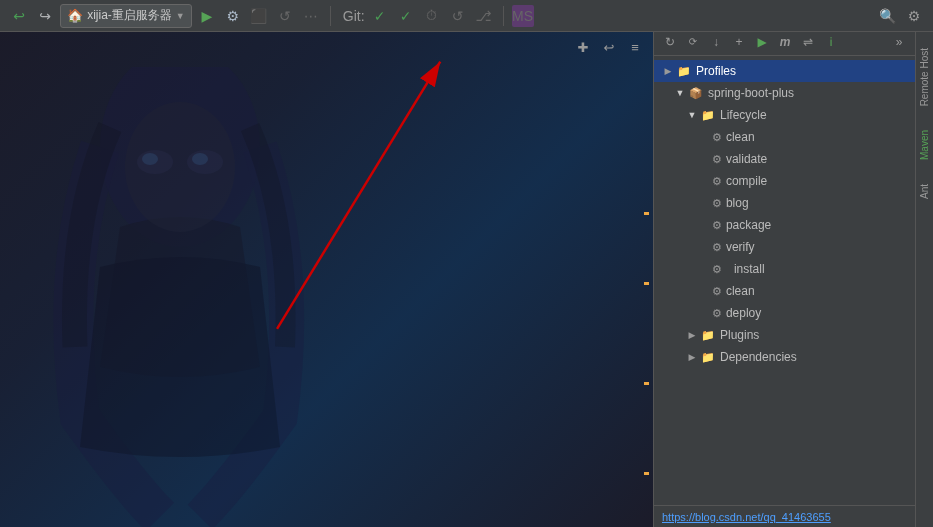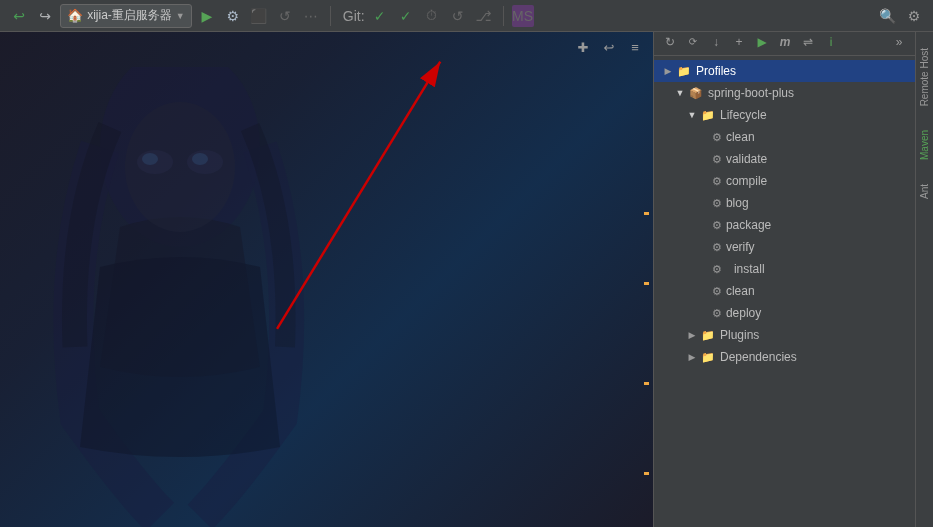--- a/index.html
+++ b/index.html
@@ -492,19 +492,22 @@
     </div>
 
     <div class="tree-item">
       <span class="indent" style="width:24px;"></span>
       <span class="arrow">▶</span>
       <span class="folder-icon icon-deps">📁</span>
       <span>Dependencies</span>
     </div>
   </div>
 
+  <div class="maven-status">
+    <span class="maven-status-text">https://blog.csdn.net/qq_41463655</span>
+  </div>
 </div>
 
 <div class="right-tabs">
   <div class="vtab">Remote Host</div>
   <div class="vtab active" style="color:#56a356;">Maven</div>
   <div class="vtab">Ant</div>
 </div>
 
 </body></html>

